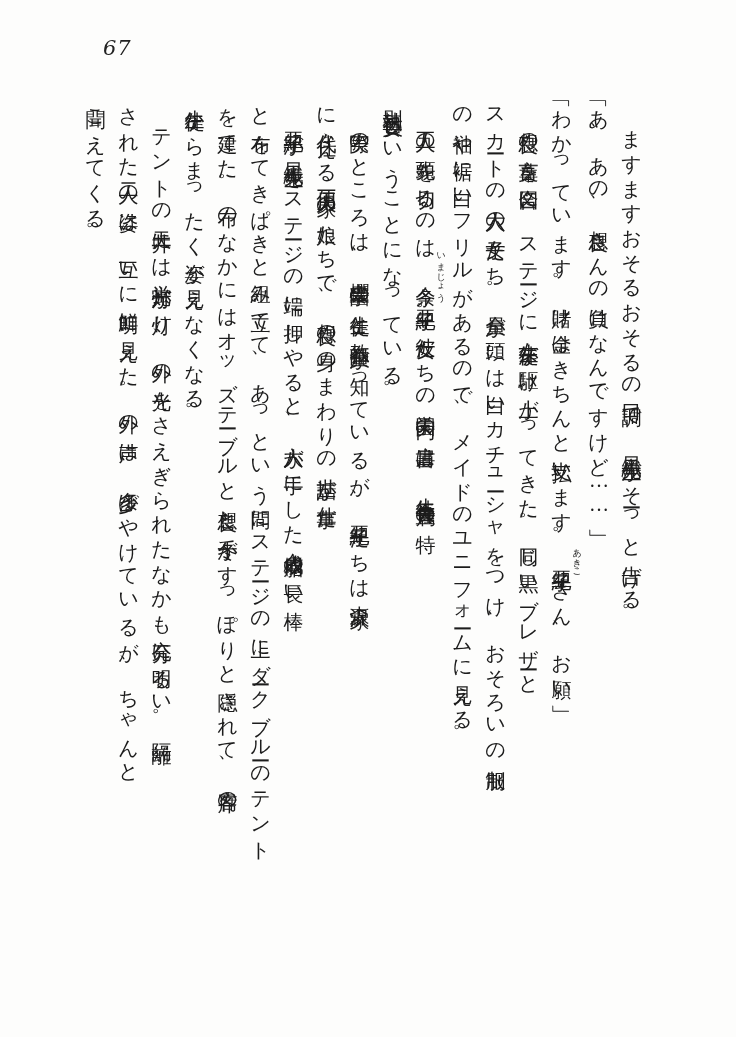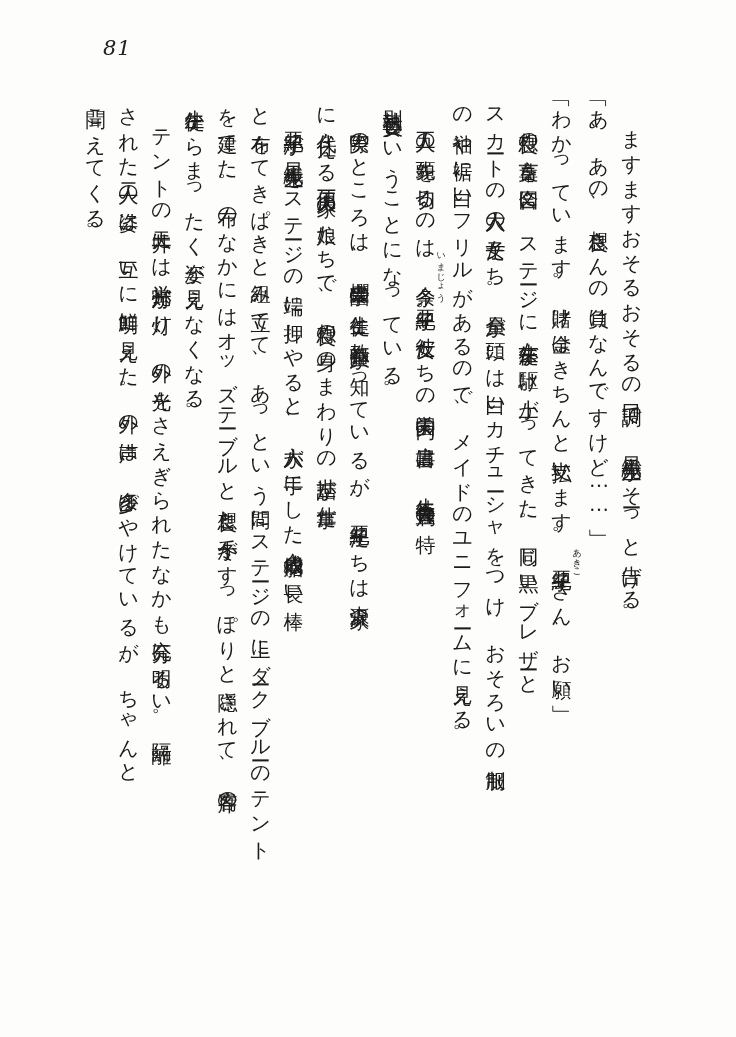--- a/index.html
+++ b/index.html
@@ -56,21 +56,21 @@
     font-size: 9px;
     letter-spacing: 0;
     line-height: 1;
     color: #1c1c1c;
   }
 </style>
 </head>
 <body>
 
 <div class="page">
-  <div class="page-number">81</div>
+  <div class="page-number">67</div>
   <div class="text-block">
       <div class="line indent">ますますおそるおそるの口調で、早織先生がそーっと告げる。</div>
       <div class="line">「あ、あの、想良さんの負けなんですけど……」</div>
       <div class="line">「わかっています。賭け金はきちんと支払います。<ruby>亜紀子<rt>あきこ</rt></ruby>さん、お願い」</div>
       <div class="line indent">想良の言葉を合図に、ステージに女生徒が駆け上がってきた。同じ黒いブレザーと</div>
       <div class="line">スカートの六人の女子たち。全員が頭には白いカチューシャをつけ、おそろいの制服</div>
       <div class="line">の袖や裾に白いフリルがあるので、メイドのユニフォームに見える。</div>
       <div class="line indent">五人の先頭を切るのは<ruby>今条<rt>いまじょう</rt></ruby>亜紀子。彼女たちの学園内の肩書は、生徒会長直属の特</div>
       <div class="line">別執行委員ということになっている。</div>
       <div class="line indent">実際のところは、櫻皇学園の生徒と教師全員が知っているが、亜紀子たちは森沢家</div>

